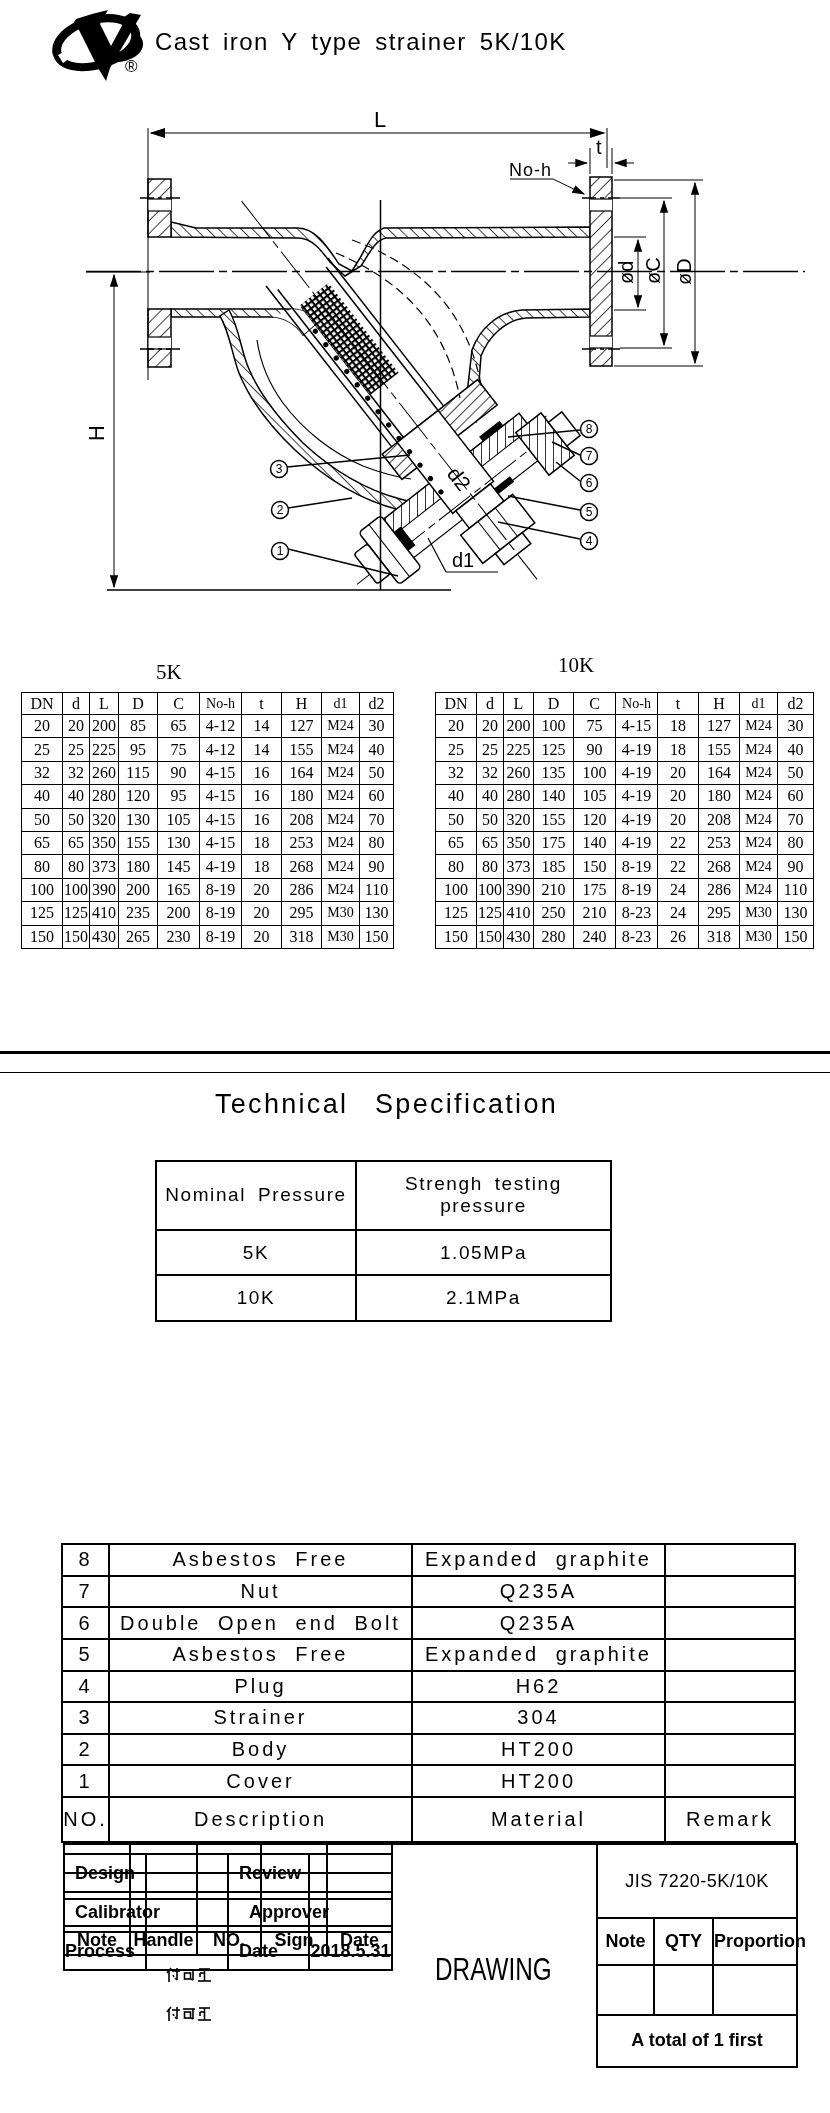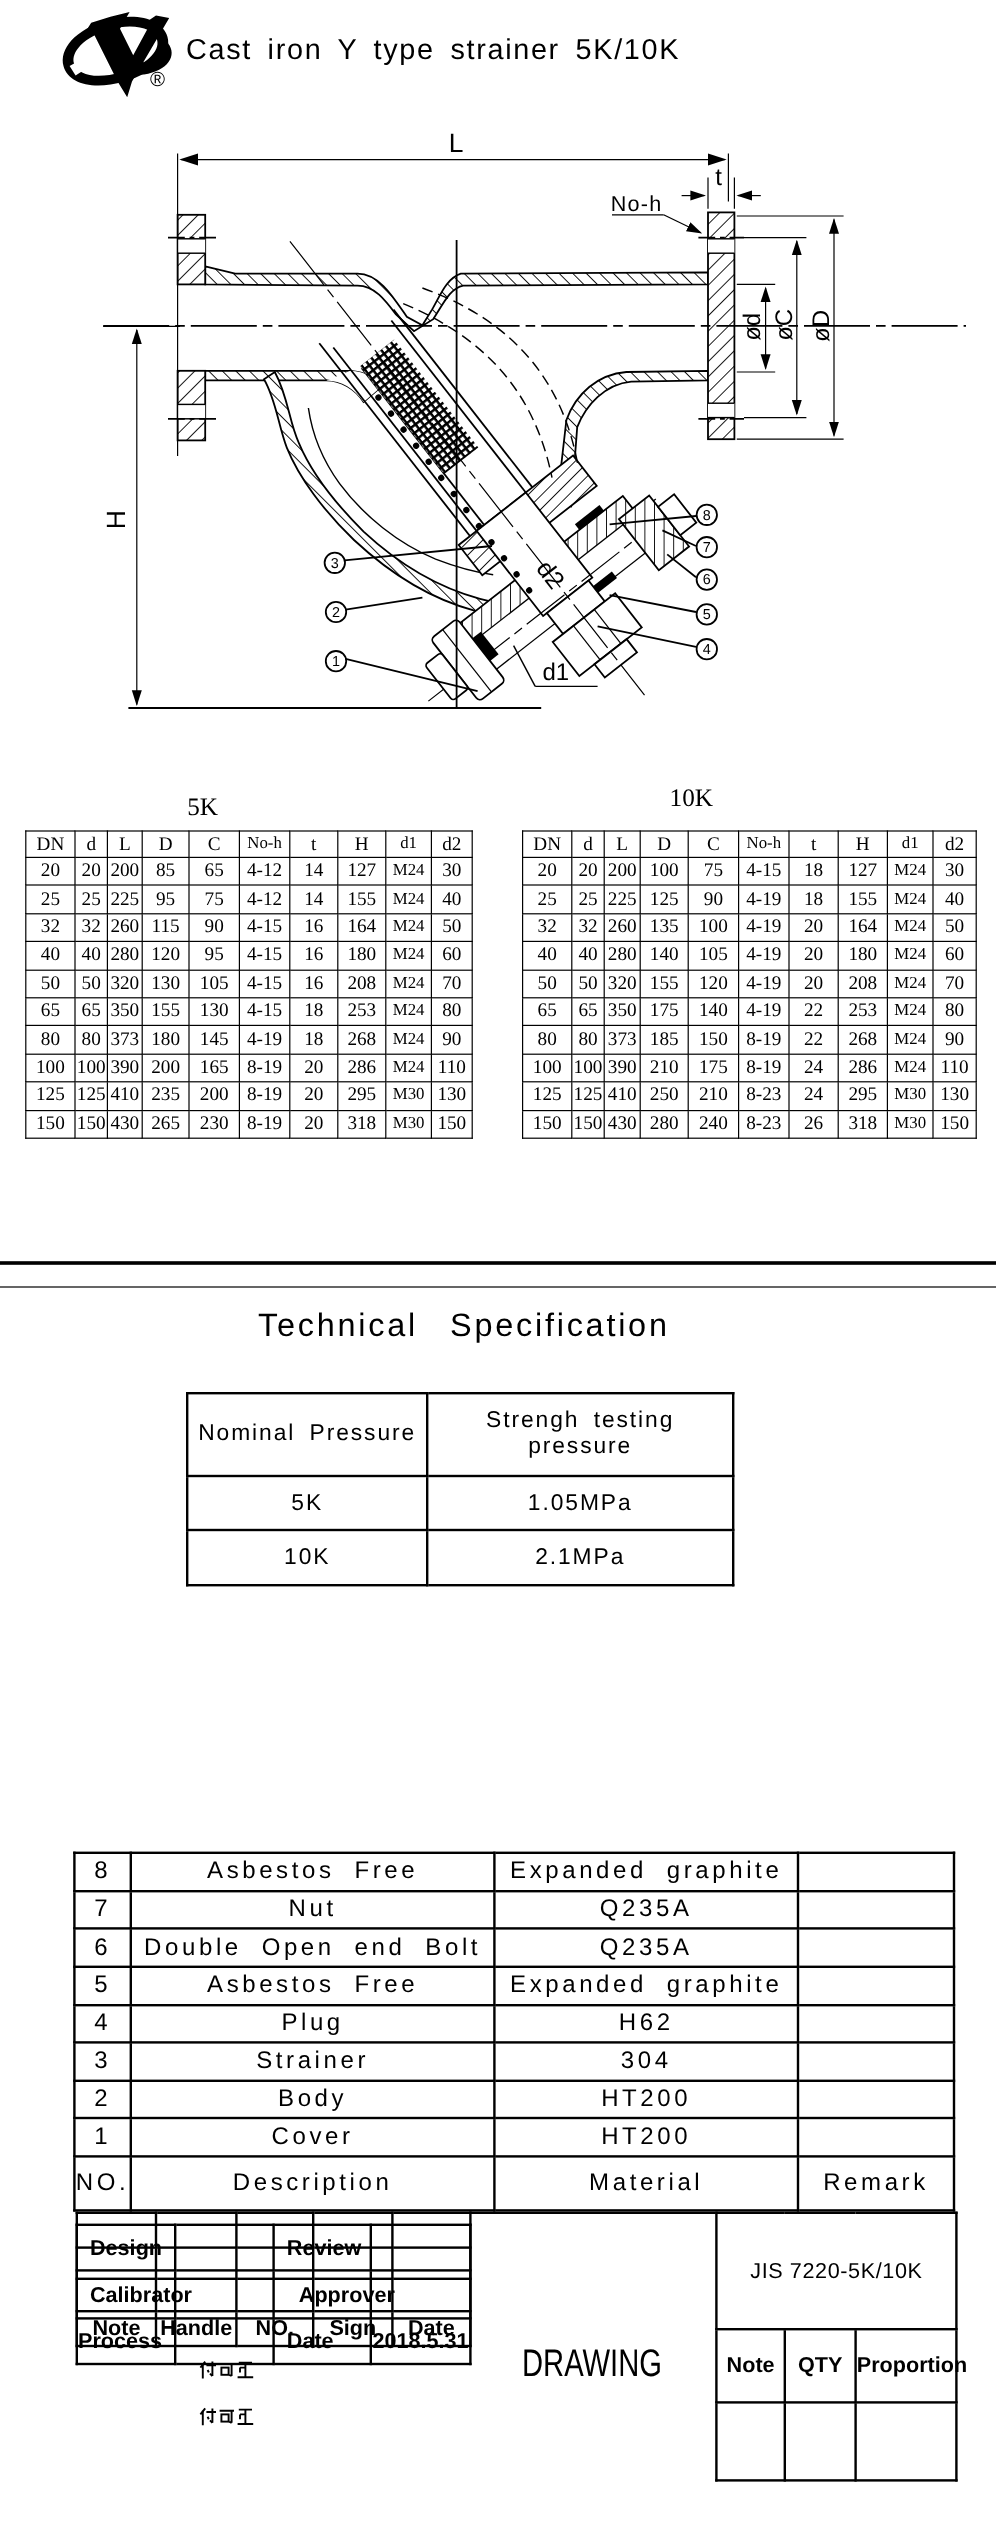--- a/index.html
+++ b/index.html
@@ -753,16 +753,19 @@
   <tr style="height:36px">
           <td>Note</td>
           <td>QTY</td>
           <td>Proportion</td>
         </tr>
   <tr style="height:38px">
           <td></td>
           <td></td>
           <td></td>
         </tr>
+  <tr style="height:40px">
+          <td colspan="3">A total of 1 first</td>
+        </tr>
 </tbody>
     </table>
 
 </div>
 
 </body></html>

